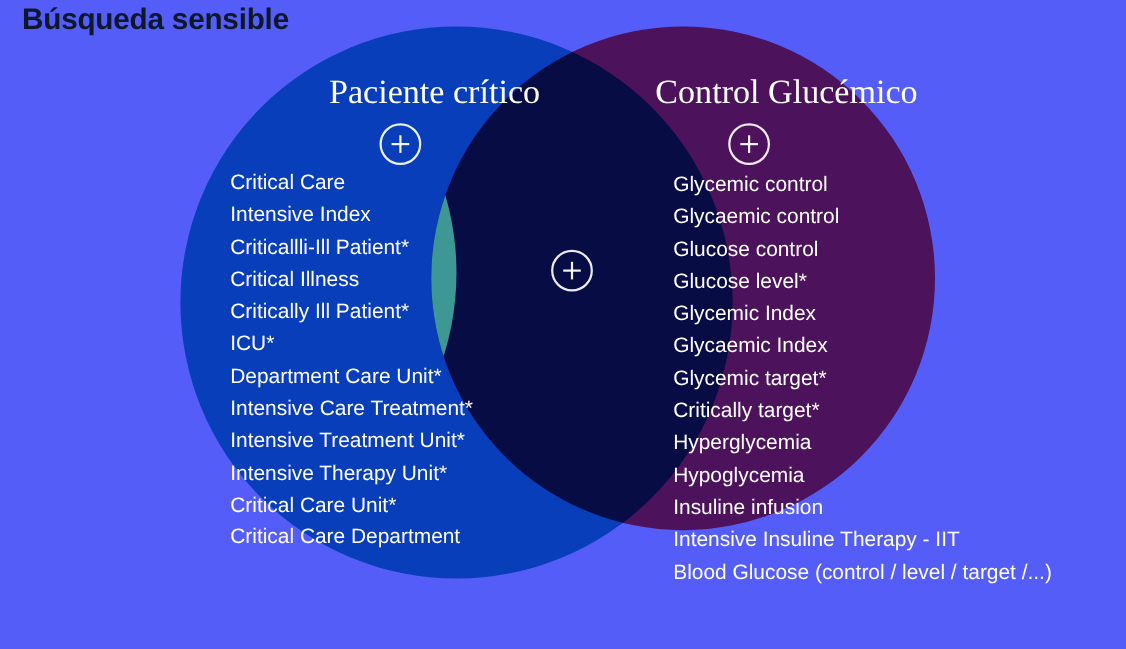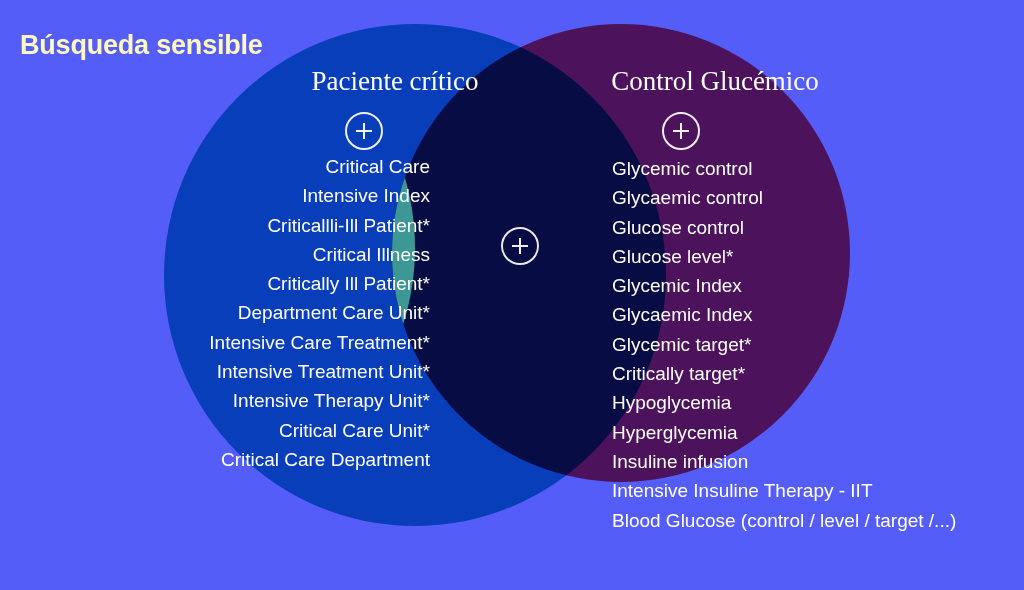--- a/index.html
+++ b/index.html
@@ -45,33 +45,33 @@
     height: 458px;
     border-radius: 50%;
     background: #3D9794;
     clip-path: circle(251px at -228px 224px);
   }
 
   
   #title {
     position: absolute;
     left: 20px;
-    top: 30px;
+    top: 2px;
     font-size: 27px;
     font-weight: 700;
-    color: #fef9c3;
+    color: #0f172a;
     letter-spacing: -0.2px;
     white-space: nowrap;
   }
 
   
   .venn-heading {
     position: absolute;
     font-family: "Liberation Serif", serif;
-    font-size: 27px;
+    font-size: 31px;
     color: #ffffff;
     white-space: nowrap;
     text-align: center;
   }
   #heading-left  { left: 240px; top: 66px; width: 310px; }
   #heading-right { left: 560px; top: 66px; width: 310px; }
 
   
   .plus-badge {
     position: absolute;
@@ -105,21 +105,21 @@
   .term-list {
     position: absolute;
     list-style: none;
     margin: 0;
     padding: 0;
     color: #ffffff;
     font-size: 19px;
     line-height: 29.3px;
     white-space: nowrap;
   }
-  #list-left  { right: 594px; top: 152px; text-align: right; }
+  #list-left  { right: 594px; top: 152px; text-align: left; }
   #list-right { left: 612px;  top: 154px; text-align: left; }
   .term-list li { height: 29.3px; }
 </style>
 </head>
 <body>
 
 <div id="stage">
 
   <div class="circle" id="circle-left"></div>
   <div class="circle" id="circle-right"></div>
@@ -134,36 +134,37 @@
   <div class="plus-badge" id="plus-left"></div>
   <div class="plus-badge" id="plus-right"></div>
   <div class="plus-badge" id="plus-center"></div>
 
   <ul class="term-list" id="list-left">
       <li>Critical Care</li>
       <li>Intensive Index</li>
       <li>Criticallli-Ill Patient*</li>
       <li>Critical Illness</li>
       <li>Critically Ill Patient*</li>
+      <li>ICU*</li>
       <li>Department Care Unit*</li>
       <li>Intensive Care Treatment*</li>
       <li>Intensive Treatment Unit*</li>
       <li>Intensive Therapy Unit*</li>
       <li>Critical Care Unit*</li>
       <li>Critical Care Department</li>
     </ul>
   <ul class="term-list" id="list-right">
       <li>Glycemic control</li>
       <li>Glycaemic control</li>
       <li>Glucose control</li>
       <li>Glucose level*</li>
       <li>Glycemic Index</li>
       <li>Glycaemic Index</li>
       <li>Glycemic target*</li>
       <li>Critically target*</li>
+      <li>Hyperglycemia</li>
       <li>Hypoglycemia</li>
-      <li>Hyperglycemia</li>
       <li>Insuline infusion</li>
       <li>Intensive Insuline Therapy - IIT</li>
       <li>Blood Glucose (control / level / target /...)</li>
     </ul>
 
 </div>
 
 </body></html>

